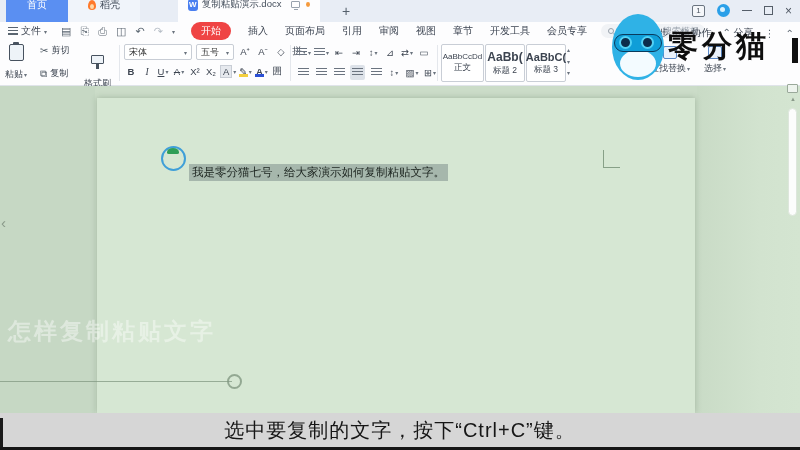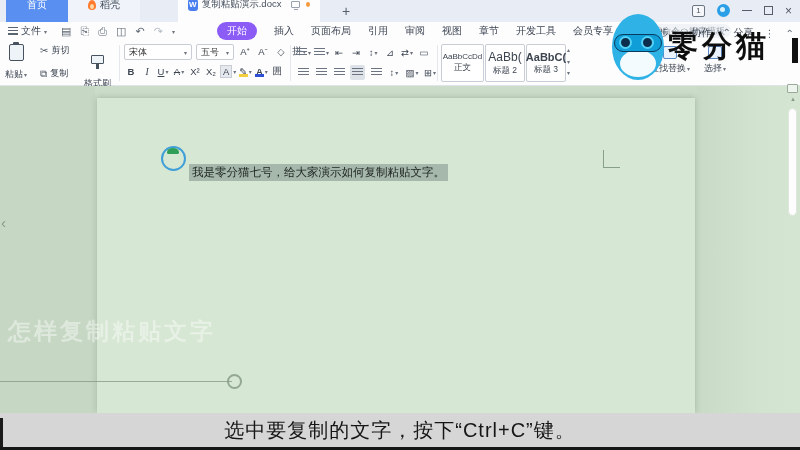--- a/index.html
+++ b/index.html
@@ -30,21 +30,21 @@
   .wrest::before { content:""; position:absolute; left:1px; top:-3px; width:9px; height:9px; border:1.2px solid #555e69; z-index:-1; }
   .wclose { font-size:12px; color:#4c5561; line-height:10px; }
 
   
   .menubar { position:absolute; left:0; top:22px; width:800px; height:18px; background:#fdfdfe; display:flex; align-items:center; font-size:10px; color:#3d4document6; color:#3d4552; }
   .mfile { display:flex; align-items:center; gap:3px; margin-left:8px; color:#3d4552; }
   .burger { width:10px; height:8px; background:repeating-linear-gradient(#5a6570 0 1.2px, transparent 1.2px 3.2px); }
   .qat { display:flex; align-items:center; gap:9px; margin-left:14px; color:#5a6570; font-size:11px; }
   .qicon { font-size:11px; line-height:1; }
   .mtabs { display:flex; align-items:center; gap:17px; margin-left:16px; color:#3d4552; }
-  .mtab.active { background:#8b5cf6; color:#fff; border-radius:9px; padding:2px 10px;margin-left:26px; }
+  .mtab.active { background:#ef4444; color:#fff; border-radius:9px; padding:2px 10px; }
   .msearch { margin-left:14px; width:104px; height:14px; background:#f1f3f6; border-radius:8px; display:flex; align-items:center; gap:4px; padding:0 7px; color:#98a1ab; font-size:9px; white-space:nowrap; }
   .mag { width:6px; height:6px; border:1.2px solid #98a1ab; border-radius:50%; position:relative; flex:none; }
   .mag::after { content:""; position:absolute; left:4.5px; top:4.5px; width:3px; height:1.2px; background:#98a1ab; transform:rotate(45deg); }
   .mright { position:absolute; right:6px; top:26px; display:flex; align-items:center; gap:11px; font-size:10px; color:#3d4552; z-index:5; }
   .micon { font-size:10px; color:#5a6570; }
 
   
   .ribbon { position:absolute; left:0; top:40px; width:800px; height:46px; background:#fdfdfe; border-bottom:1px solid #e0e4ea; font-size:9px; color:#3c4450; }
   .rab { position:absolute; display:flex; }
   .bigbtn { display:flex; flex-direction:column; align-items:center; justify-content:space-between; height:38px; }
@@ -305,21 +305,21 @@
         </span>
     </div>
     <div class="vdiv" style="left:437px;"></div>
 
     <div class="rab" style="left:441px; top:4px; gap:1px;">
       <div class="stylebox" style="width:43px;">
         <span style="font-size:8px;">AaBbCcDd</span>
         <span class="sname">正文</span>
       </div>
       <div class="stylebox" style="width:40px;">
-        <span style="font-size:12px; font-weight:normal;text-align:right;">AaBb(</span>
+        <span style="font-size:12px; font-weight:bold;text-align:right;">AaBb(</span>
         <span class="sname">标题 2</span>
       </div>
       <div class="stylebox" style="width:40px;">
         <span style="font-size:11px; font-weight:bold;">AaBbC(</span>
         <span class="sname">标题 3</span>
       </div>
       <div class="garrows">
           <span>▴</span>
           <span>▾</span>
           <span>▾</span>

